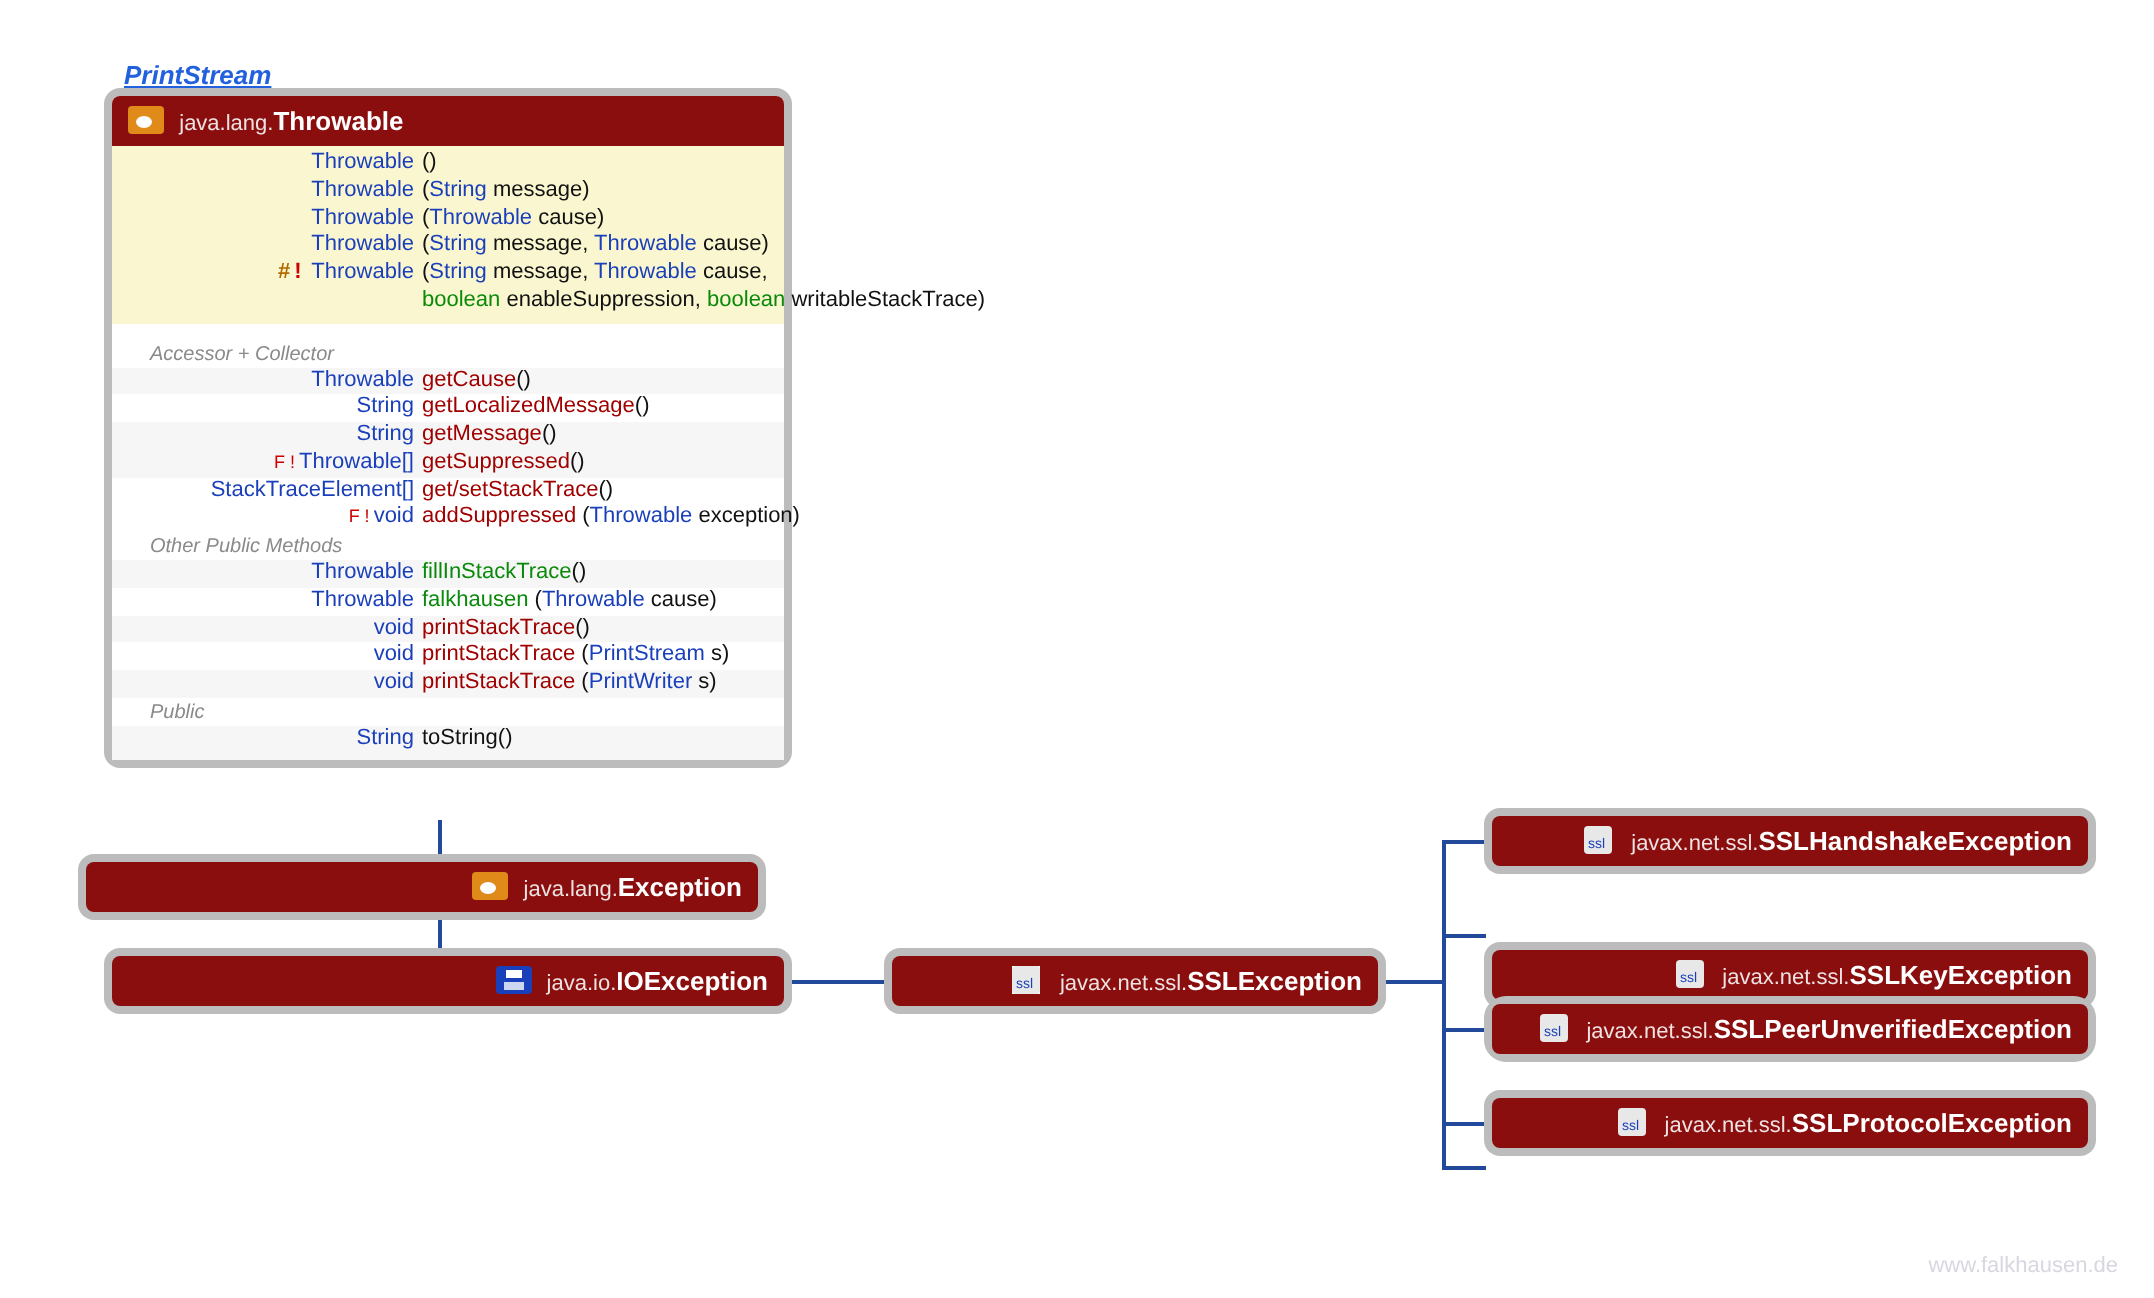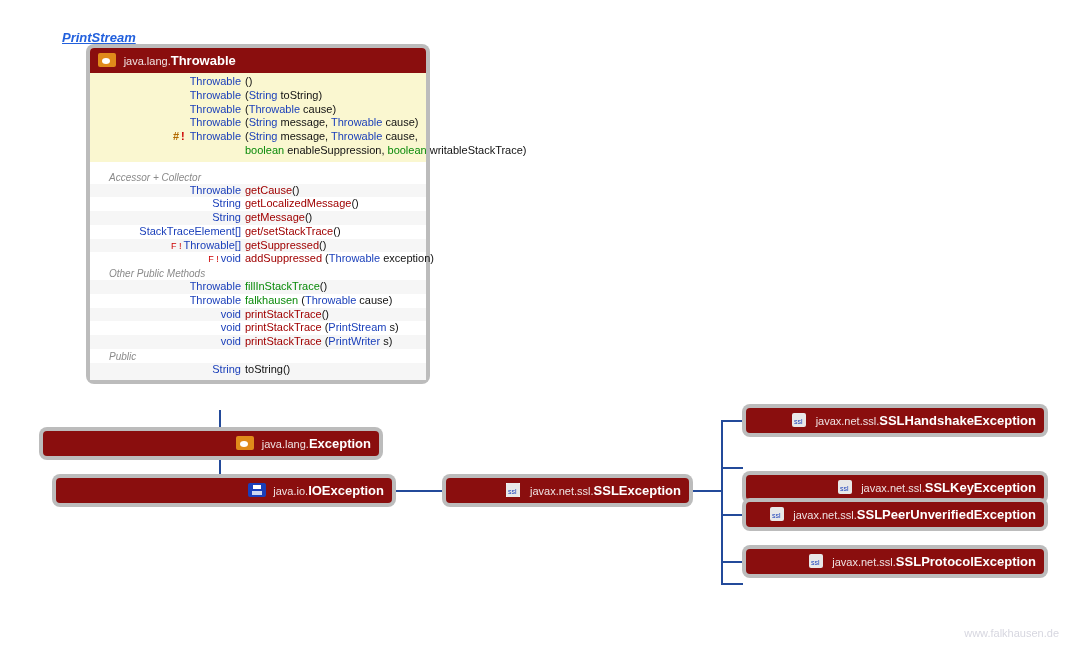--- a/index.html
+++ b/index.html
@@ -107,37 +107,37 @@
 <div class="conn hline" style="left:685px; top:490px; width:38px;"></div>
 <div class="conn vline" style="left:721px; top:420px; height:165px;"></div>
 <div class="conn hline" style="left:721px; top:420px; width:22px;"></div>
 <div class="conn hline" style="left:721px; top:467px; width:22px;"></div>
 <div class="conn hline" style="left:721px; top:514px; width:22px;"></div>
 <div class="conn hline" style="left:721px; top:561px; width:22px;"></div>
 <div class="conn hline" style="left:721px; top:583px; width:22px;"></div>
 
 <a class="serializable-label">PrintStream</a>
 
-<div class="class-outer" style="position:absolute; left:52px; top:44px; width:336px;margin-left:34px;">
+<div class="class-outer" style="position:absolute; left:52px; top:44px; width:336px;">
   <div class="class-inner">
     <div class="class-header">
       <span class="cup-icon"><svg width="18" height="14">
             <rect width="18" height="14" fill="#e08a1a" rx="2"></rect>
             <ellipse cx="8" cy="8" rx="4" ry="3" fill="#fff"></ellipse>
           </svg></span>
       <span class="pkg">java.lang.</span><span class="cname">Throwable</span>
     </div>
     <div class="constructors">
       <div class="row">
           <span class="lcol"><span class="type">Throwable</span></span>
           <span class="mcol plain">()</span>
         </div>
       <div class="row">
           <span class="lcol"><span class="type">Throwable</span></span>
-          <span class="mcol"><span class="plain">(</span><span class="type">String</span><span class="plain"> toString)</span></span>
+          <span class="mcol"><span class="plain">(</span><span class="type">String</span><span class="plain"> message)</span></span>
         </div>
       <div class="row">
           <span class="lcol"><span class="type">Throwable</span></span>
           <span class="mcol"><span class="plain">(</span><span class="type">Throwable</span><span class="plain"> cause)</span></span>
         </div>
       <div class="row">
           <span class="lcol"><span class="type">Throwable</span></span>
           <span class="mcol"><span class="plain">(</span><span class="type">String</span><span class="plain"> message, </span><span class="type">Throwable</span><span class="plain"> cause)</span></span>
         </div>
       <div class="row">
@@ -156,27 +156,27 @@
         <span class="mcol"><span class="method-red">getCause</span><span class="plain">()</span></span>
       </div>
     <div class="row">
         <span class="lcol"><span class="type">String</span></span>
         <span class="mcol"><span class="method-red">getLocalizedMessage</span><span class="plain">()</span></span>
       </div>
     <div class="row alt">
         <span class="lcol"><span class="type">String</span></span>
         <span class="mcol"><span class="method-red">getMessage</span><span class="plain">()</span></span>
       </div>
+    <div class="row alt">
+        <span class="lcol"><span class="fmark">F !</span><span class="type">Throwable[]</span></span>
+        <span class="mcol"><span class="method-red">getSuppressed</span><span class="plain">()</span></span>
+      </div>
     <div class="row">
         <span class="lcol"><span class="type">StackTraceElement[]</span></span>
         <span class="mcol"><span class="method-red">get/setStackTrace</span><span class="plain">()</span></span>
-      </div>
-    <div class="row alt">
-        <span class="lcol"><span class="fmark">F !</span><span class="type">Throwable[]</span></span>
-        <span class="mcol"><span class="method-red">getSuppressed</span><span class="plain">()</span></span>
       </div>
     <div class="row">
         <span class="lcol"><span class="fmark">F !</span><span class="type">void</span></span>
         <span class="mcol"><span class="method-red">addSuppressed</span><span class="plain"> (</span><span class="type">Throwable</span><span class="plain"> exception)</span></span>
       </div>
 
     <div class="section-label">Other Public Methods</div>
     <div class="row alt">
         <span class="lcol"><span class="type">Throwable</span></span>
         <span class="mcol"><span class="method-green">fillInStackTrace</span><span class="plain">()</span></span>
@@ -251,21 +251,21 @@
 <div class="class-outer" style="position:absolute; left:742px; top:471px; width:298px;">
   <div class="class-header simple">
     <span class="doc-icon"><svg width="18" height="14">
           <rect width="14" height="14" x="2" fill="#e8e8e8" rx="2"></rect>
           <text x="4" y="11" font-size="7" fill="#1a3fba">ssl</text>
         </svg></span>
     <span class="pkg">javax.net.ssl.</span><span class="cname">SSLKeyException</span>
   </div>
 </div>
 
-<div class="class-outer" style="position:absolute; left:742px; top:498px; width:298px;">
+<div class="class-outer" style="position:absolute; left:742px; top:498px; width:298px;border-radius:11px;">
   <div class="class-header simple">
     <span class="doc-icon"><svg width="18" height="14">
           <rect width="14" height="14" x="2" fill="#e8e8e8" rx="2"></rect>
           <text x="4" y="11" font-size="7" fill="#1a3fba">ssl</text>
         </svg></span>
     <span class="pkg">javax.net.ssl.</span><span class="cname">SSLPeerUnverifiedException</span>
   </div>
 </div>
 
 <div class="class-outer" style="position:absolute; left:742px; top:545px; width:298px;">

